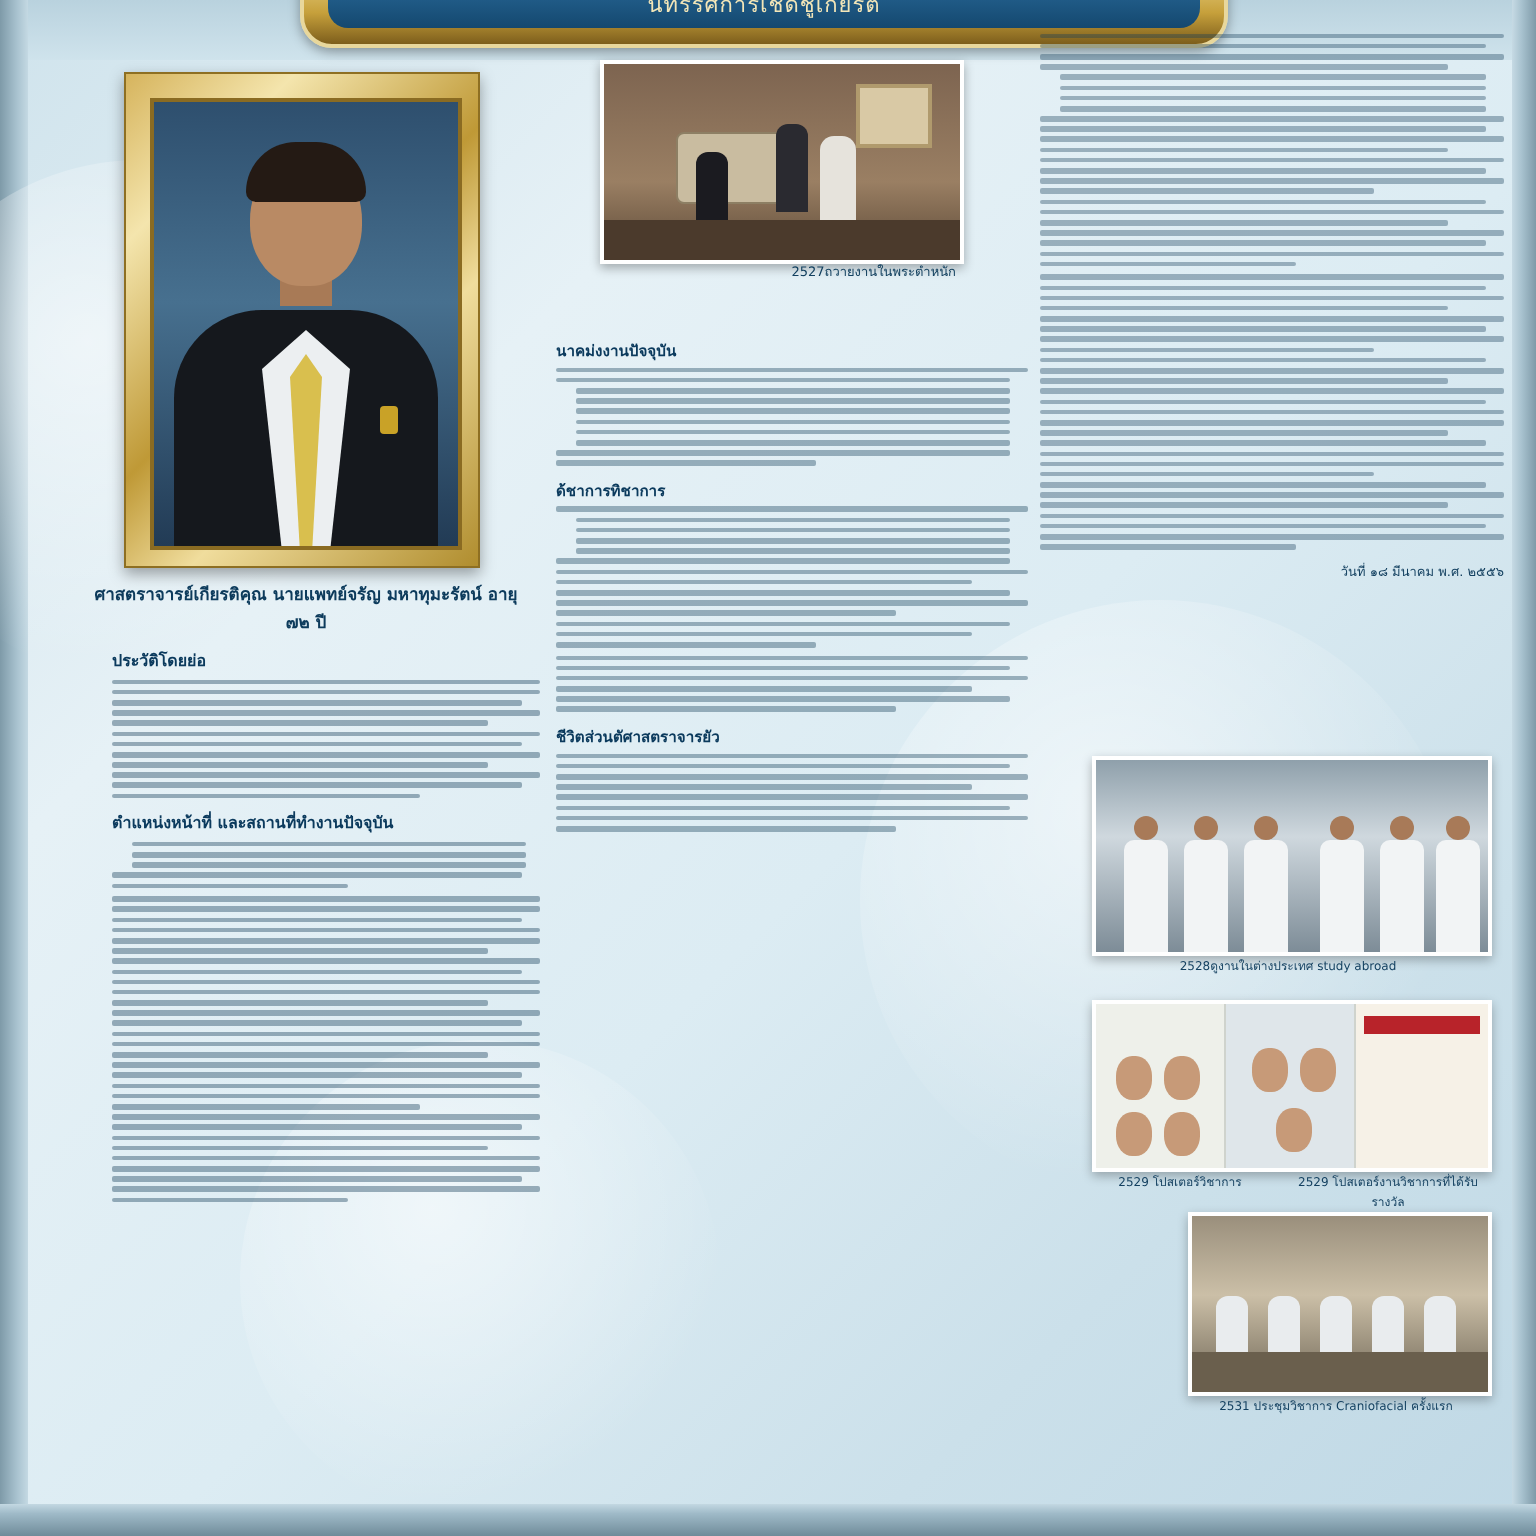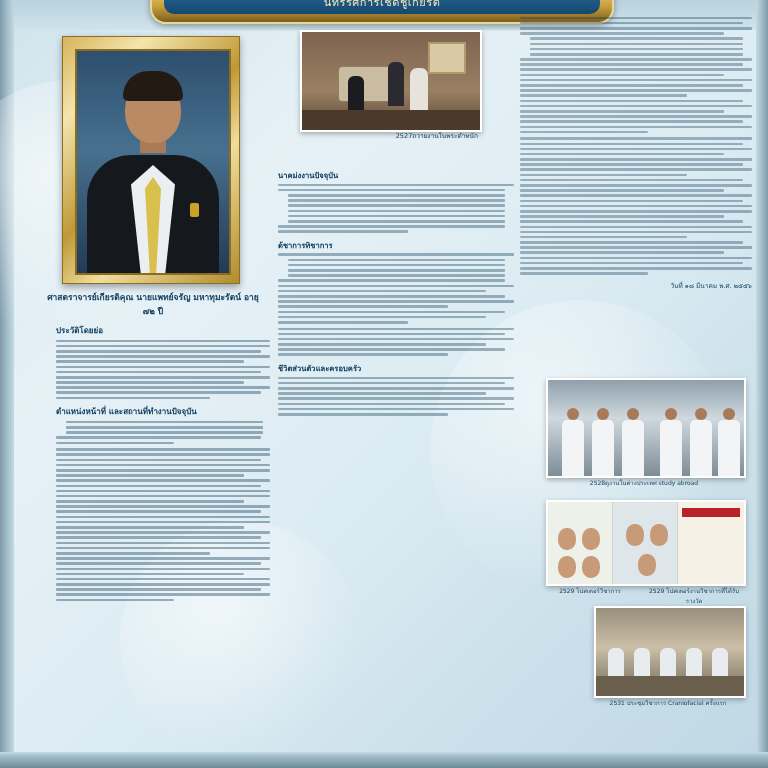--- a/index.html
+++ b/index.html
@@ -342,21 +342,21 @@
 
     <div class="body-lines">
       <div class="line s1"></div>
         <div class="line s2"></div>
       <div class="line s1"></div>
         <div class="line s3"></div>
       <div class="line s2"></div>
         <div class="line s4"></div>
     </div>
 
-    <div class="sec-h">ชีวิตส่วนตัวและครอบครัว</div>
+    <div class="sec-h">ชีวิตส่วนตัศาสตราจารยัว</div>
     <div class="body-lines">
       <div class="line s1"></div>
         <div class="line s2"></div>
       <div class="line s1"></div>
         <div class="line s3"></div>
       <div class="line s1"></div>
         <div class="line s2"></div>
       <div class="line s1"></div>
         <div class="line s4"></div>
     </div>

